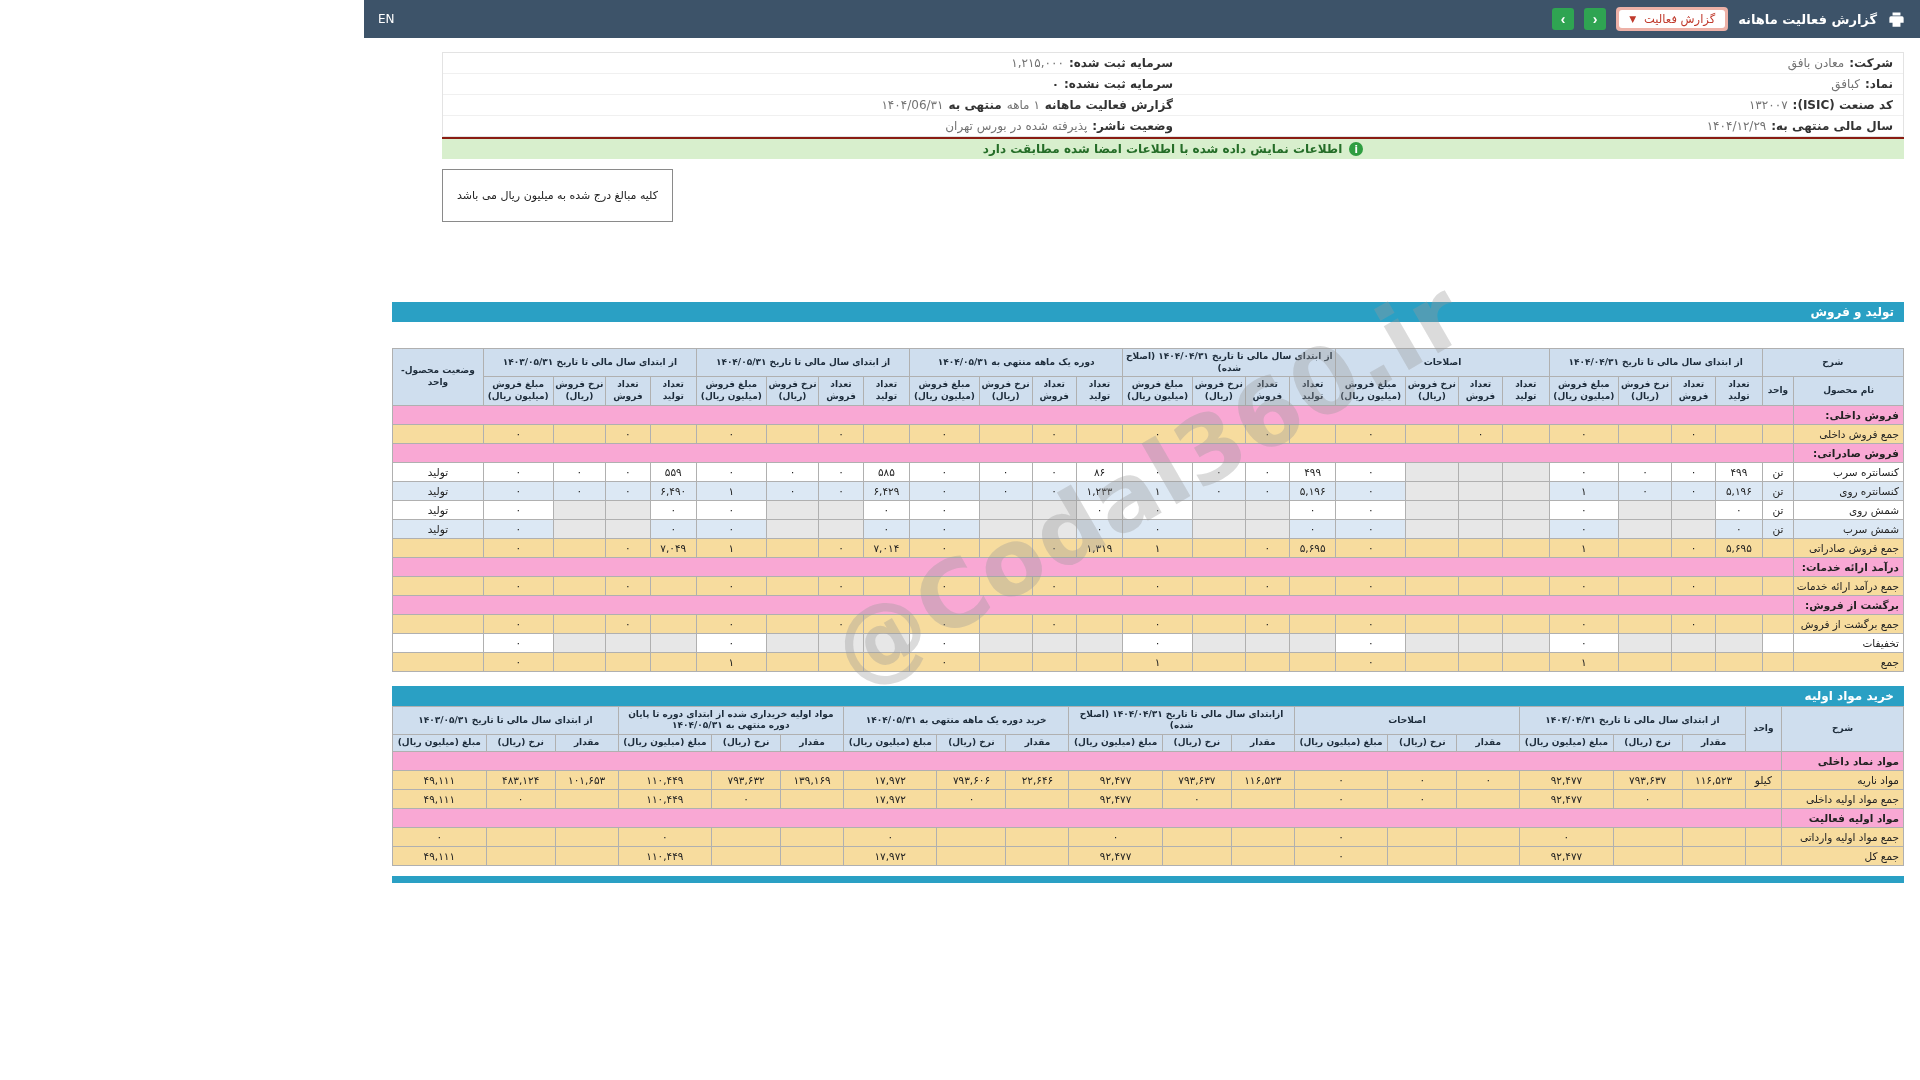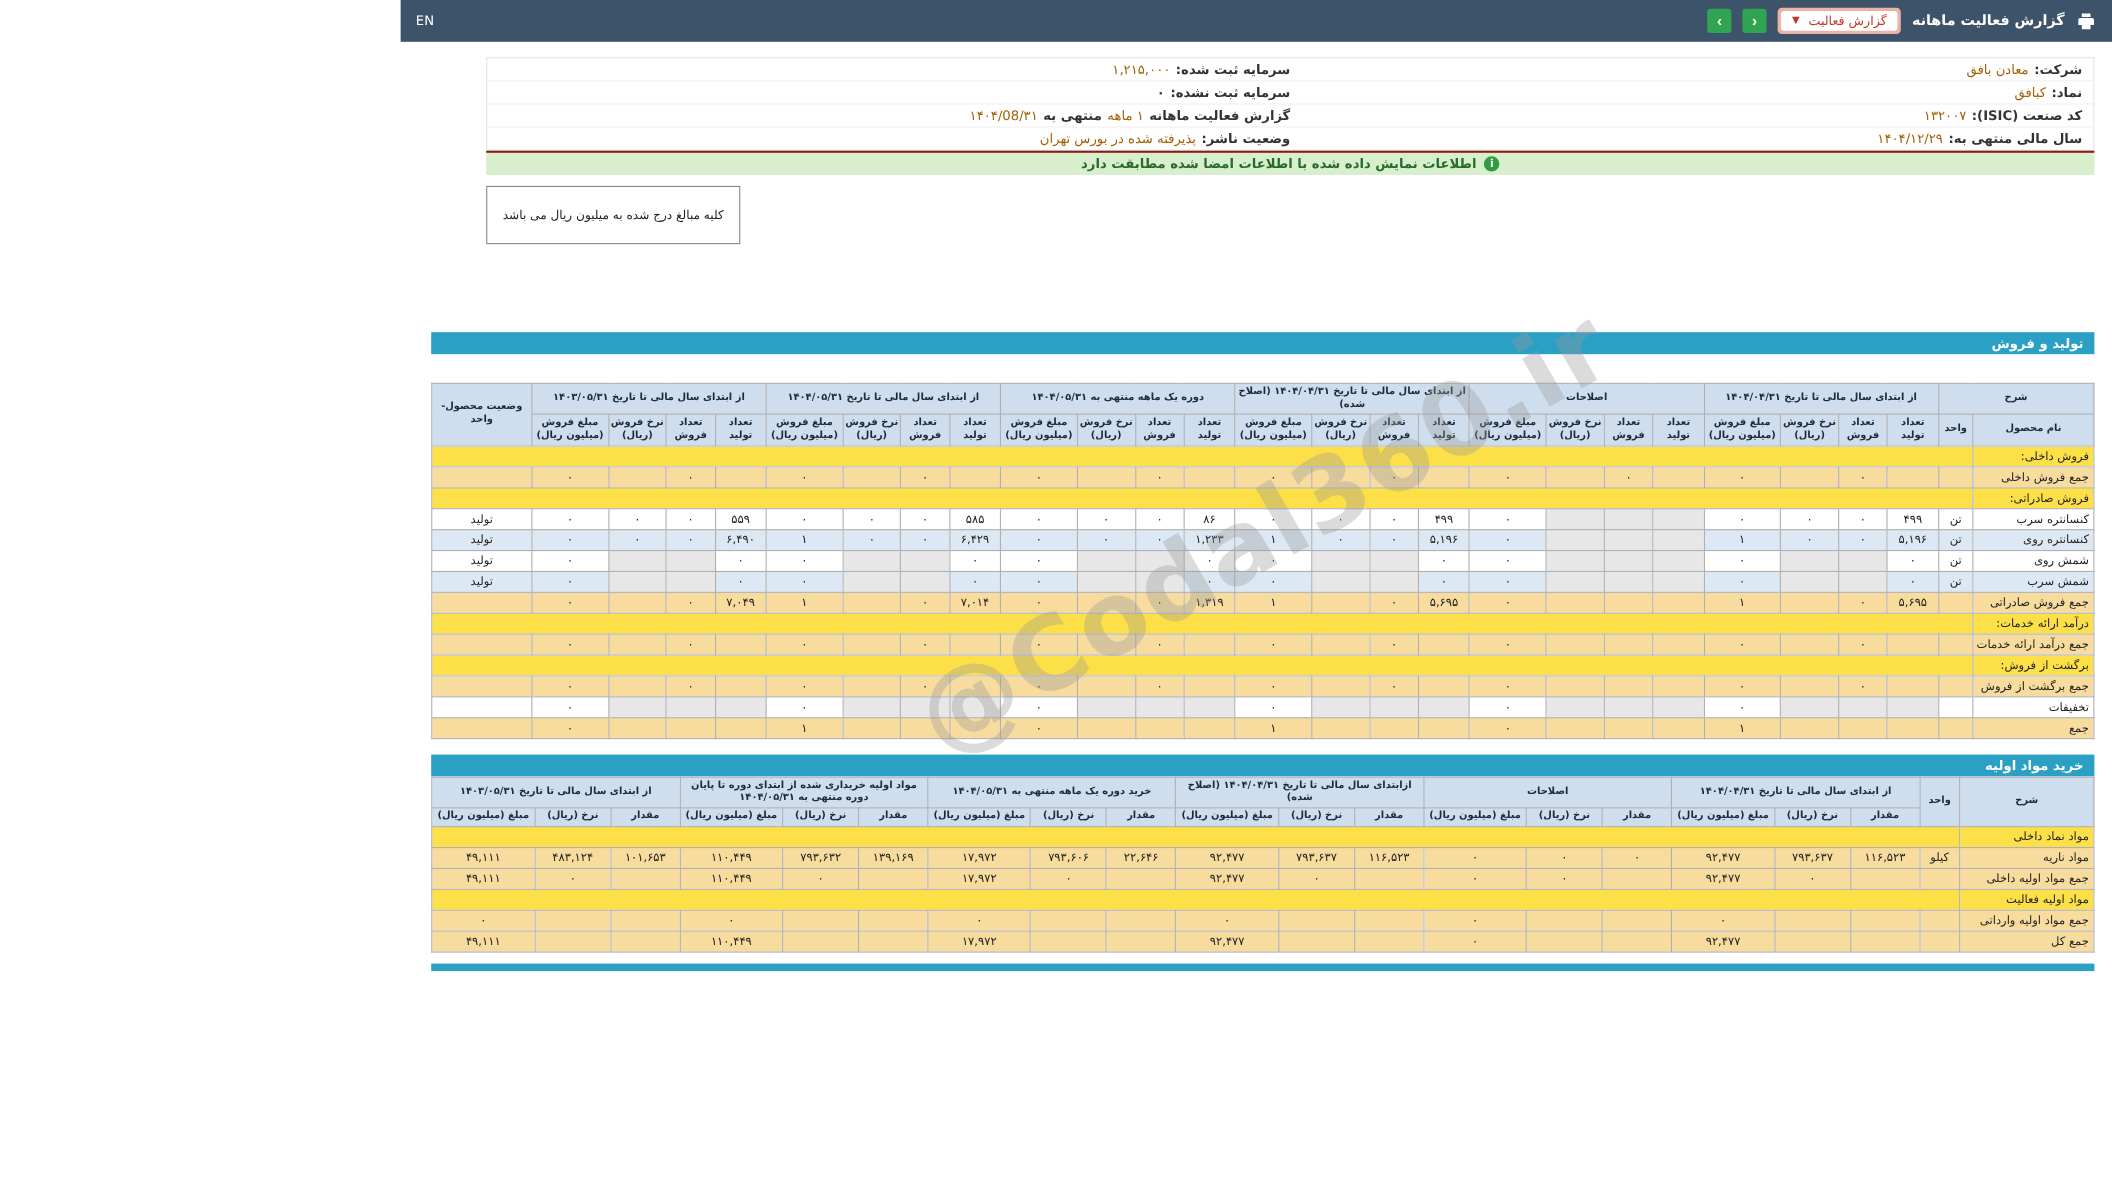--- a/index.html
+++ b/index.html
@@ -18,38 +18,38 @@
   .lang{font-size:12px;cursor:pointer}
 
   
   .content{padding:0 16px 0 28px}
   .info-area{margin-top:14px;margin-left:50px}
   .info-rows{border:1px solid #e3e3e3;background:#fff}
   .info-row{display:flex;font-size:12px;padding:3px 10px;border-bottom:1px solid #f0f0f0}
   .info-row:last-child{border-bottom:0}
   .info-cell{width:50%;display:flex;gap:5px;align-items:baseline;white-space:nowrap}
   .ilabel{font-weight:bold;color:#333}
-  .orange{color:#a16207}
+  .orange{color:#737373}
   .redline{height:2px;background:#8a1d12}
   .signed{background:#d8efcd;color:#256d28;font-size:12px;font-weight:bold;padding:3px 0;display:flex;justify-content:center;align-items:center;gap:7px}
   .info-icon{width:14px;height:14px;border-radius:50%;background:#2f9e41;color:#fff;font-size:10px;font-weight:bold;display:inline-flex;align-items:center;justify-content:center}
   .amounts-note{width:fit-content;margin:10px auto 0 0;border:1px solid #8a8a8a;background:#fff;font-size:11px;font-weight:normal;padding:19px 14px;white-space:nowrap}
 
   
   .prod-section{margin-top:80px}
   .mat-section{margin-top:14px}
   .section-bar{background:#2aa0c4;color:#fff;font-size:12px;font-weight:bold;padding:3px 10px}
   .subtitle-row{border:1px solid #b8b8b8;border-top:0;font-size:11px;font-weight:bold;padding:3px 10px;background:#fff}
   .prod-section table.rpt{margin-top:26px}
   table.rpt{width:100%;border-collapse:collapse;table-layout:fixed;font-size:10.5px;background:#fff}
   .rpt th,.rpt td{border:1px solid #b0b0b0;vertical-align:middle;text-align:center}
   .rpt th{background:#cfdeee;font-weight:bold;font-size:9px;line-height:1.3;padding:2px 1px;white-space:normal;word-wrap:break-word;color:#1c2b3a}
   .rpt td{height:19px;padding:1px 2px;white-space:nowrap;overflow:hidden}
   .rpt td.name{text-align:right;white-space:normal;padding-right:4px;line-height:1.15}
-  tr.sec td{background:#fde047;font-weight:normal}
+  tr.sec td{background:#f9a8d4;font-weight:bold}
   tr.total td{background:#f7dc9e}
   tr.total td.name{font-weight:normal}
   tr.hl td{background:#f7dc9e}
   tr.alt td{background:#dce8f4}
   tr.data td.empty,tr.alt td.empty{background:#e7e7e7}
 
   .bottom-sliver{height:7px;background:#2aa0c4;margin-top:10px}
 
   .watermark{position:absolute;left:430px;top:430px;transform:rotate(-30deg);font-size:92px;font-weight:bold;color:#9a9a9a;opacity:.35;z-index:10;pointer-events:none;direction:ltr;letter-spacing:2px;white-space:nowrap}
 </style>
@@ -103,21 +103,21 @@
           </div>
           <div class="info-row">
             <div class="info-cell">
               <span class="ilabel">کد صنعت (ISIC):</span>
               <span class="orange">۱۳۲۰۰۷</span>
             </div>
             <div class="info-cell">
               <span class="ilabel">گزارش فعالیت ماهانه</span>
               <span class="orange">۱ ماهه</span>
               <span class="ilabel">منتهی به</span>
-              <span class="orange">۱۴۰۴/08/۳۱</span>
+              <span class="orange">۱۴۰۴/06/۳۱</span>
             </div>
           </div>
           <div class="info-row">
             <div class="info-cell">
               <span class="ilabel">سال مالی منتهی به:</span>
               <span class="orange">۱۴۰۴/۱۲/۲۹</span>
             </div>
             <div class="info-cell">
               <span class="ilabel">وضعیت ناشر:</span>
               <span class="orange">پذیرفته شده در بورس تهران</span>

